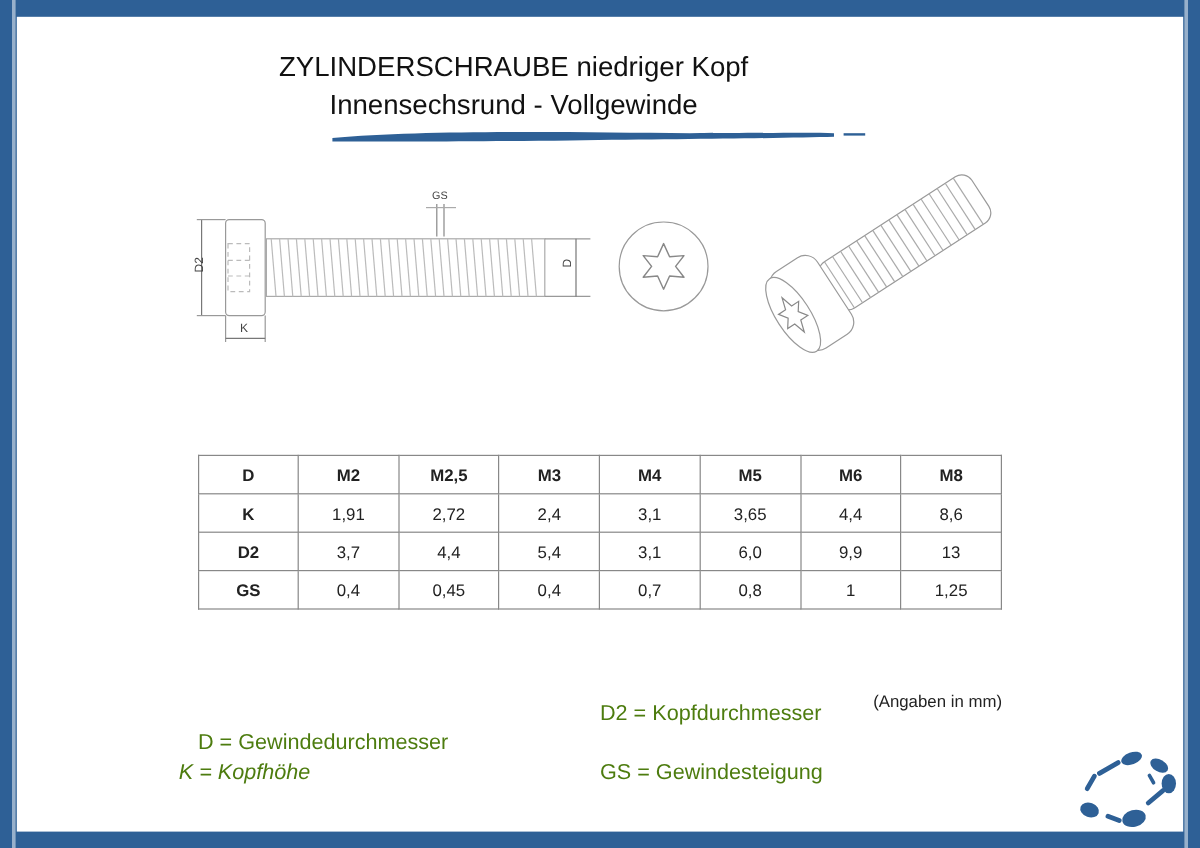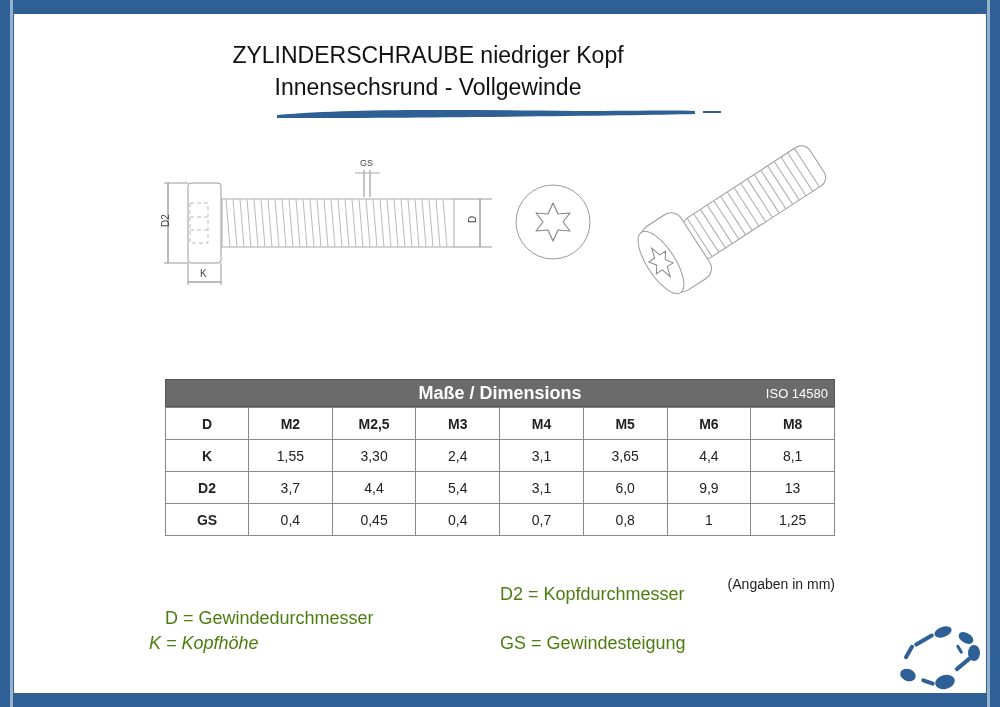--- a/index.html
+++ b/index.html
@@ -138,45 +138,41 @@
         <line x1="200" y1="60" x2="200" y2="106"></line>
         <line x1="208" y1="60" x2="208" y2="106"></line>
     </g>
     <rect x="30" y="45" width="45" height="76" rx="12" fill="#fff" stroke="#999"></rect>
     <ellipse cx="34" cy="83" rx="14" ry="36" fill="#fff" stroke="#999"></ellipse>
     <path d="M34 66 L37 76 L44 76 L39 83 L44 90 L37 90 L34 100 L31 90 L24 90 L29 83 L24 76 L31 76 Z" fill="#fff" stroke="#888"></path>
   </g>
 </svg>
 
 <div class="table-wrap">
-  <div class="tbl-header">
-    <span class="h-title">Maße / Dimensions</span>
-    <span class="h-iso">ISO 14580</span>
-  </div>
   <table>
     <tbody>
         <tr class="header-row">
       <td class="rowhead">D</td>
       <td>M2</td>
       <td>M2,5</td>
       <td>M3</td>
       <td>M4</td>
       <td>M5</td>
       <td>M6</td>
       <td>M8</td>
     </tr>
     <tr>
       <td class="rowhead">K</td>
-      <td>1,55</td>
-      <td>3,30</td>
+      <td>1,91</td>
+      <td>2,72</td>
       <td>2,4</td>
       <td>3,1</td>
       <td>3,65</td>
       <td>4,4</td>
-      <td>8,1</td>
+      <td>8,6</td>
     </tr>
     <tr>
       <td class="rowhead">D2</td>
       <td>3,7</td>
       <td>4,4</td>
       <td>5,4</td>
       <td>3,1</td>
       <td>6,0</td>
       <td>9,9</td>
       <td>13</td>

